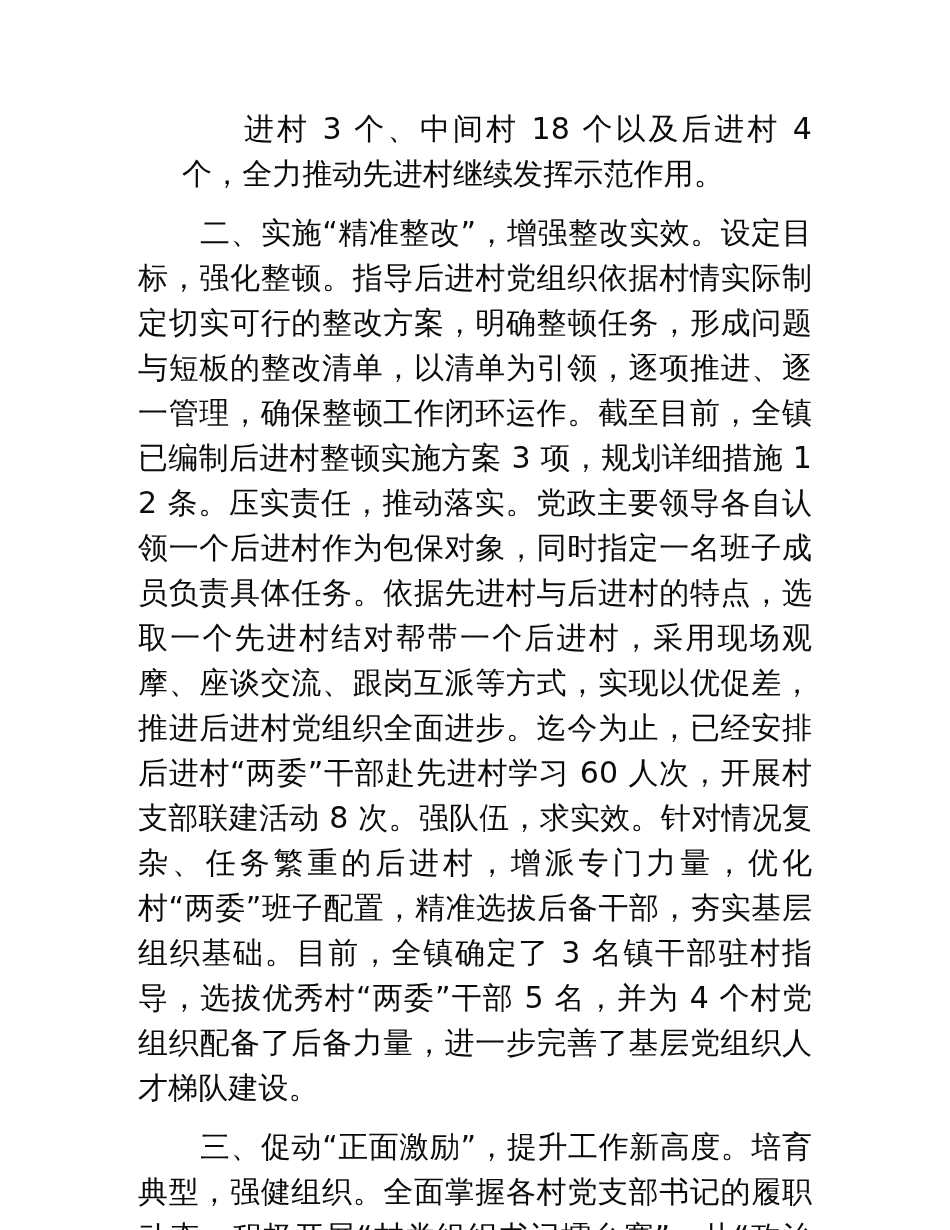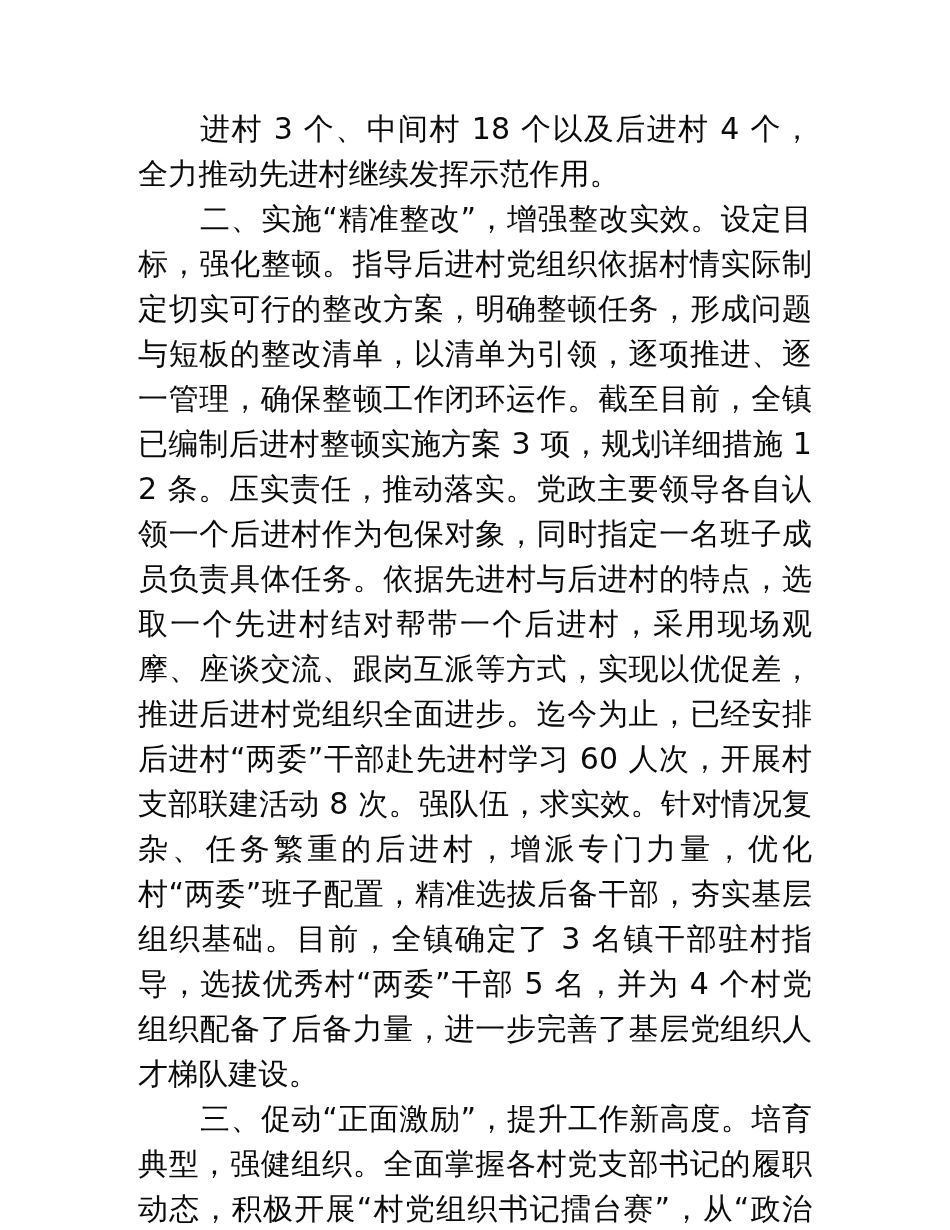--- a/index.html
+++ b/index.html
@@ -33,26 +33,28 @@
     color: #0b0b0b;
     text-align: justify;
     text-justify: inter-character;
     text-align-last: left;
     letter-spacing: 0.1px;
     word-break: break-all;
     font-weight: 400;
     -webkit-font-smoothing: antialiased;
   }
   .para + .para {
+    margin-top: 14px;
   }
   .para.indent {
     text-indent: 62px;
   }
   .para.cont {
     text-indent: 62px;
+    margin-left: 44px;
   }
 </style>
 </head>
 <body>
 
 <div class="page">
   <div class="text-column">
     <p class="para cont">进村 3 个、中间村 18 个以及后进村 4 个，全力推动先进村继续发挥示范作用。</p>
     <p class="para indent">二、实施“精准整改”，增强整改实效。设定目标，强化整顿。指导后进村党组织依据村情实际制定切实可行的整改方案，明确整顿任务，形成问题与短板的整改清单，以清单为引领，逐项推进、逐一管理，确保整顿工作闭环运作。截至目前，全镇已编制后进村整顿实施方案 3 项，规划详细措施 12 条。压实责任，推动落实。党政主要领导各自认领一个后进村作为包保对象，同时指定一名班子成员负责具体任务。依据先进村与后进村的特点，选取一个先进村结对帮带一个后进村，采用现场观摩、座谈交流、跟岗互派等方式，实现以优促差，推进后进村党组织全面进步。迄今为止，已经安排后进村“两委”干部赴先进村学习 60 人次，开展村支部联建活动 8 次。强队伍，求实效。针对情况复杂、任务繁重的后进村，增派专门力量，优化村“两委”班子配置，精准选拔后备干部，夯实基层组织基础。目前，全镇确定了 3 名镇干部驻村指导，选拔优秀村“两委”干部 5 名，并为 4 个村党组织配备了后备力量，进一步完善了基层党组织人才梯队建设。</p>
     <p class="para indent">三、促动“正面激励”，提升工作新高度。培育典型，强健组织。全面掌握各村党支部书记的履职动态，积极开展“村党组织书记擂台赛”，从“政治素质优、业务能力强，群众口碑佳、协调能力强，示范效果好、帮带能力强，纪律作风正、</p>

